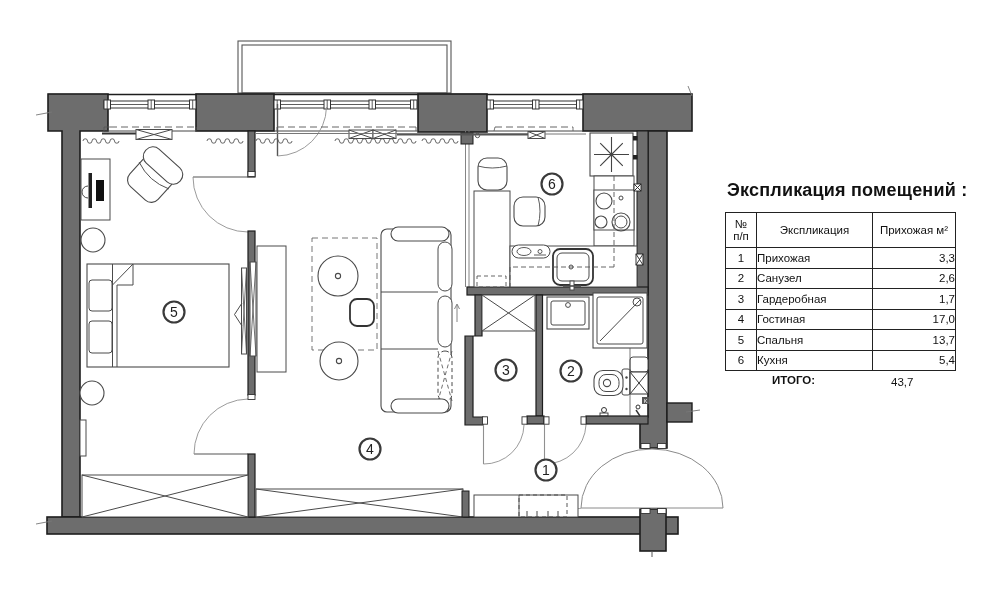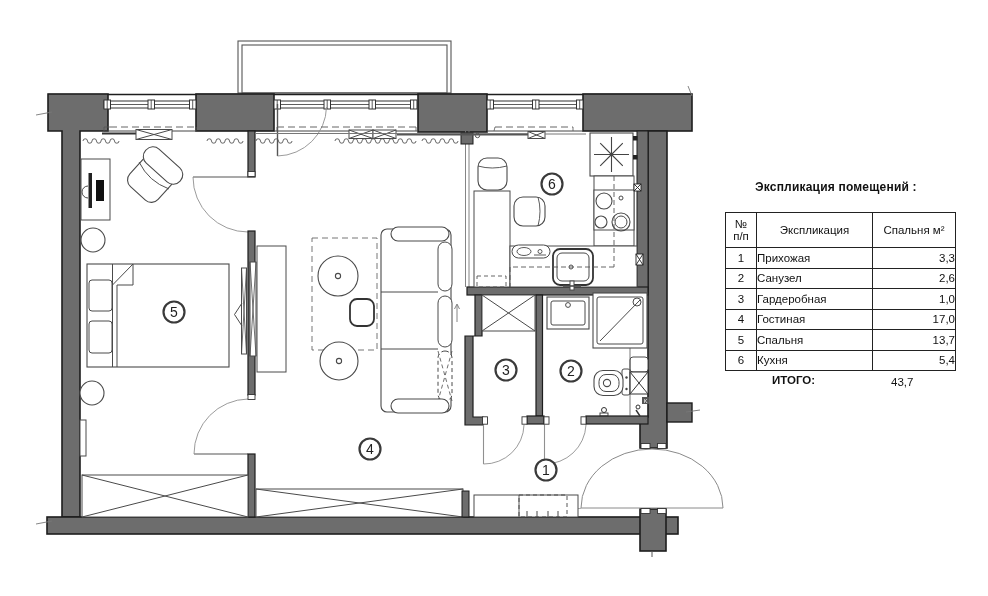--- a/index.html
+++ b/index.html
@@ -1,18 +1,18 @@
 <!DOCTYPE html>
 <html><head><meta charset="utf-8">
 <style>
 html,body{margin:0;padding:0;background:#ffffff;width:988px;height:596px;overflow:hidden;
 font-family:"Liberation Sans", sans-serif;}
 #plan{position:absolute;left:0;top:0;}
-#title{position:absolute;left:727px;top:180px;font-size:12px;font-weight:bold;color:#111;
-letter-spacing:0.2px;white-space:nowrap;margin-left:28px;}
+#title{position:absolute;left:727px;top:180px;font-size:18px;font-weight:bold;color:#111;
+letter-spacing:0.2px;white-space:nowrap;}
 #tbl{position:absolute;left:725px;top:212px;border-collapse:collapse;color:#111;}
 #tbl td,#tbl th{border:1px solid #222;font-weight:normal;font-size:11.5px;padding:0;}
 #tbl .c1{width:30px;text-align:center;}
 #tbl .c2{width:115px;text-align:left;}
 #tbl .c3{width:65px;text-align:right;padding-left:17px;}
 #tbl tr{height:20.5px;}
 #tbl tr.hdr{height:35px;}
 #tbl tr.hdr td{text-align:center;font-size:11.5px;padding-left:0;}
 #itogo{position:absolute;left:725px;top:374px;width:224px;font-size:11.5px;color:#111;}
 #itogo .lbl{position:absolute;left:47px;top:0;font-weight:bold;}
@@ -251,36 +251,36 @@
     <text x="546" y="475" font-size="14" fill="#222" text-anchor="middle" font-family="Liberation Sans, sans-serif">1</text>
   </svg>
 
 <div id="title">Экспликация помещений :</div>
 
 <table id="tbl">
     <tbody>
 <tr class="hdr">
         <td class="c1">№<br>п/п</td>
         <td class="c2">Экспликация</td>
-        <td class="c3">Спальня м²</td>
+        <td class="c3">Прихожая м²</td>
       </tr>
 <tr>
         <td class="c1">1</td>
         <td class="c2">Прихожая</td>
         <td class="c3">3,3</td>
       </tr>
       <tr>
         <td class="c1">2</td>
         <td class="c2">Санузел</td>
         <td class="c3">2,6</td>
       </tr>
       <tr>
         <td class="c1">3</td>
         <td class="c2">Гардеробная</td>
-        <td class="c3">1,0</td>
+        <td class="c3">1,7</td>
       </tr>
       <tr>
         <td class="c1">4</td>
         <td class="c2">Гостиная</td>
         <td class="c3">17,0</td>
       </tr>
       <tr>
         <td class="c1">5</td>
         <td class="c2">Спальня</td>
         <td class="c3">13,7</td>

